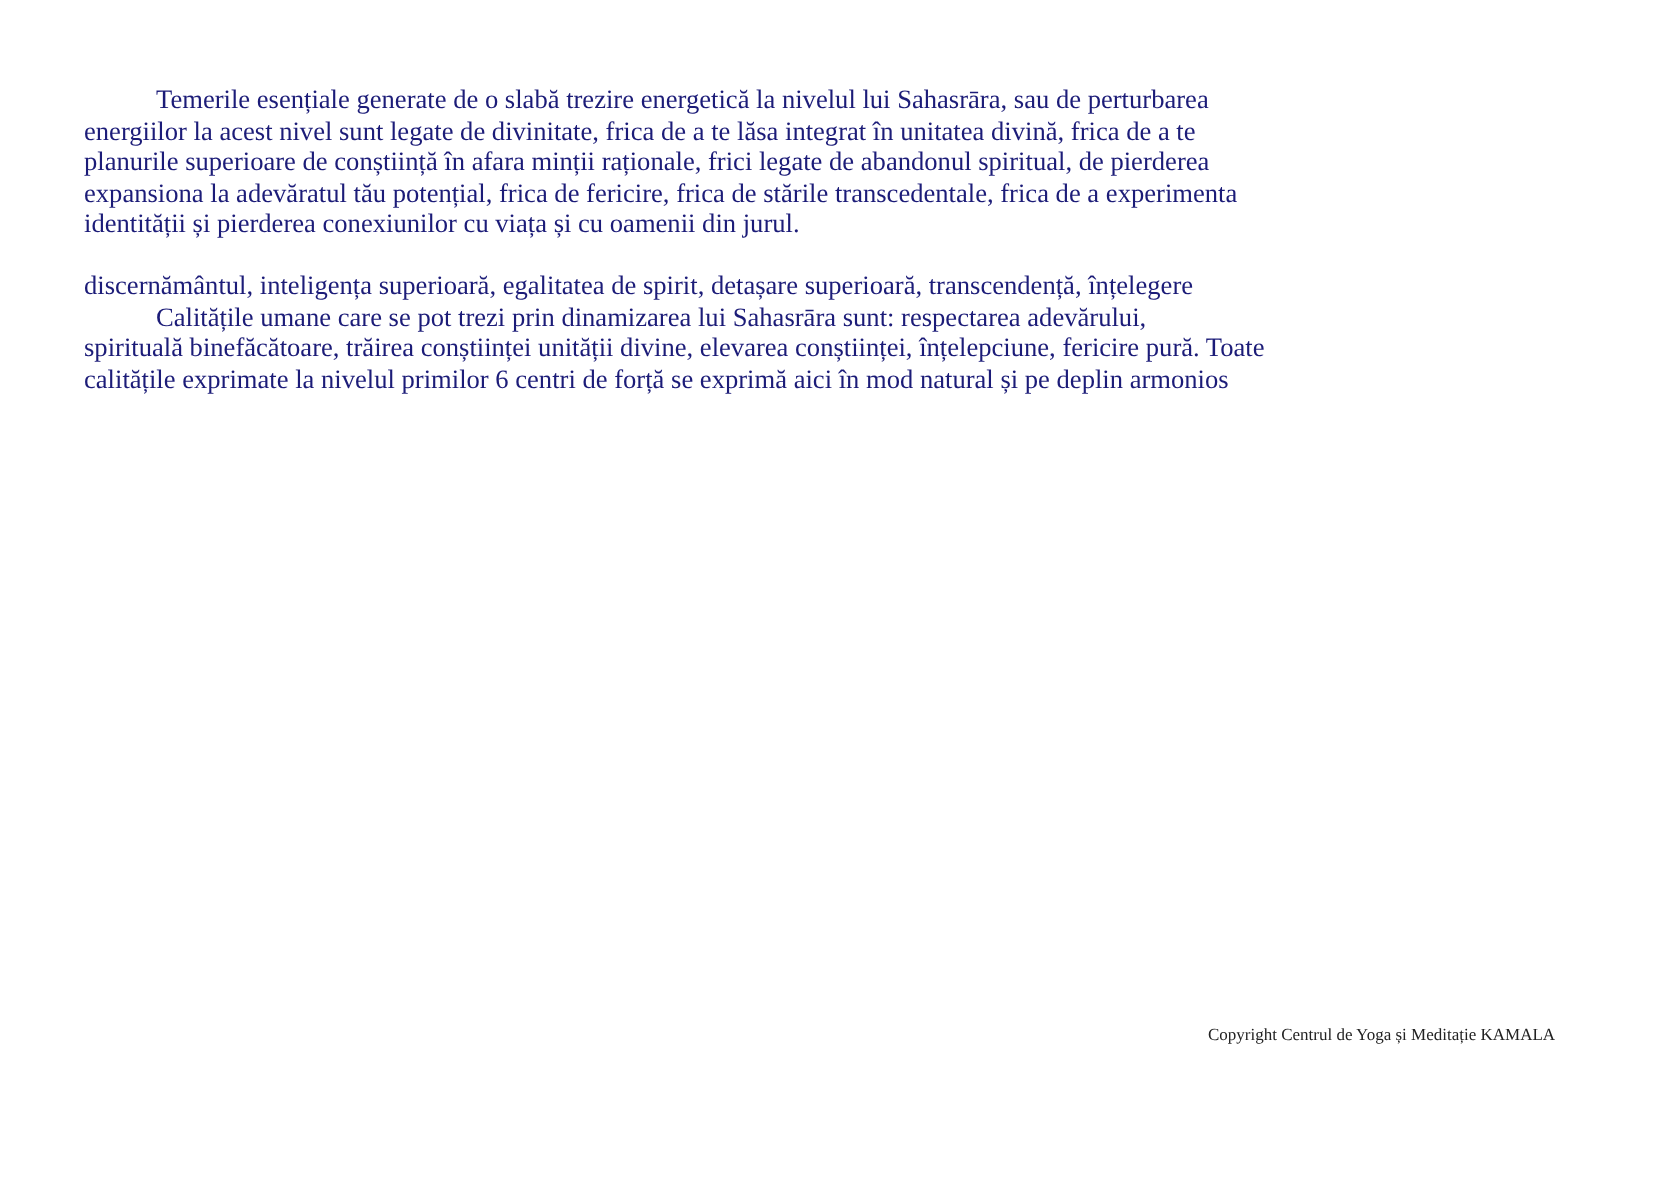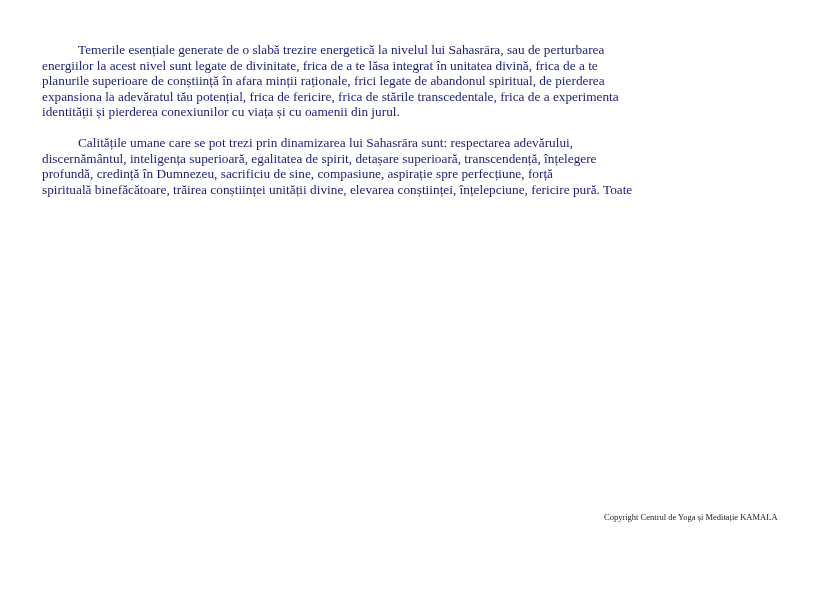--- a/index.html
+++ b/index.html
@@ -25,22 +25,22 @@
 <div class="page">
   <div class="content">
     <div class="para">
       <span class="line indent">Temerile esențiale generate de o slabă trezire energetică la nivelul lui Sahasrāra, sau de perturbarea</span>
       <span class="line">energiilor la acest nivel sunt legate de divinitate, frica de a te lăsa integrat în unitatea divină, frica de a te</span>
       <span class="line">planurile superioare de conștiință în afara minții raționale, frici legate de abandonul spiritual, de pierderea</span>
       <span class="line">expansiona la adevăratul tău potențial, frica de fericire, frica de stările transcedentale, frica de a experimenta</span>
       <span class="line">identității și pierderea conexiunilor cu viața și cu oamenii din jurul.</span>
     </div>
     <div class="para">
+      <span class="line">discernământul, inteligența superioară, egalitatea de spirit, detașare superioară, transcendență, înțelegere</span>
       <span class="line indent">Calitățile umane care se pot trezi prin dinamizarea lui Sahasrāra sunt: respectarea adevărului,</span>
-      <span class="line">discernământul, inteligența superioară, egalitatea de spirit, detașare superioară, transcendență, înțelegere</span>
-      <span class="line">profundă, credință în Dumnezeu, sacrificiu de sine, compasiune, aspirație spre perfecțiune, forță</span>
       <span class="line">spirituală binefăcătoare, trăirea conștiinței unității divine, elevarea conștiinței, înțelepciune, fericire pură. Toate</span>
+      <span class="line">calitățile exprimate la nivelul primilor 6 centri de forță se exprimă aici în mod natural și pe deplin armonios</span>
     </div>
     <div class="para">
     </div>
   </div>
   <div class="footer">Copyright Centrul de Yoga și Meditație KAMALA</div>
 </div>
 
 </body></html>

